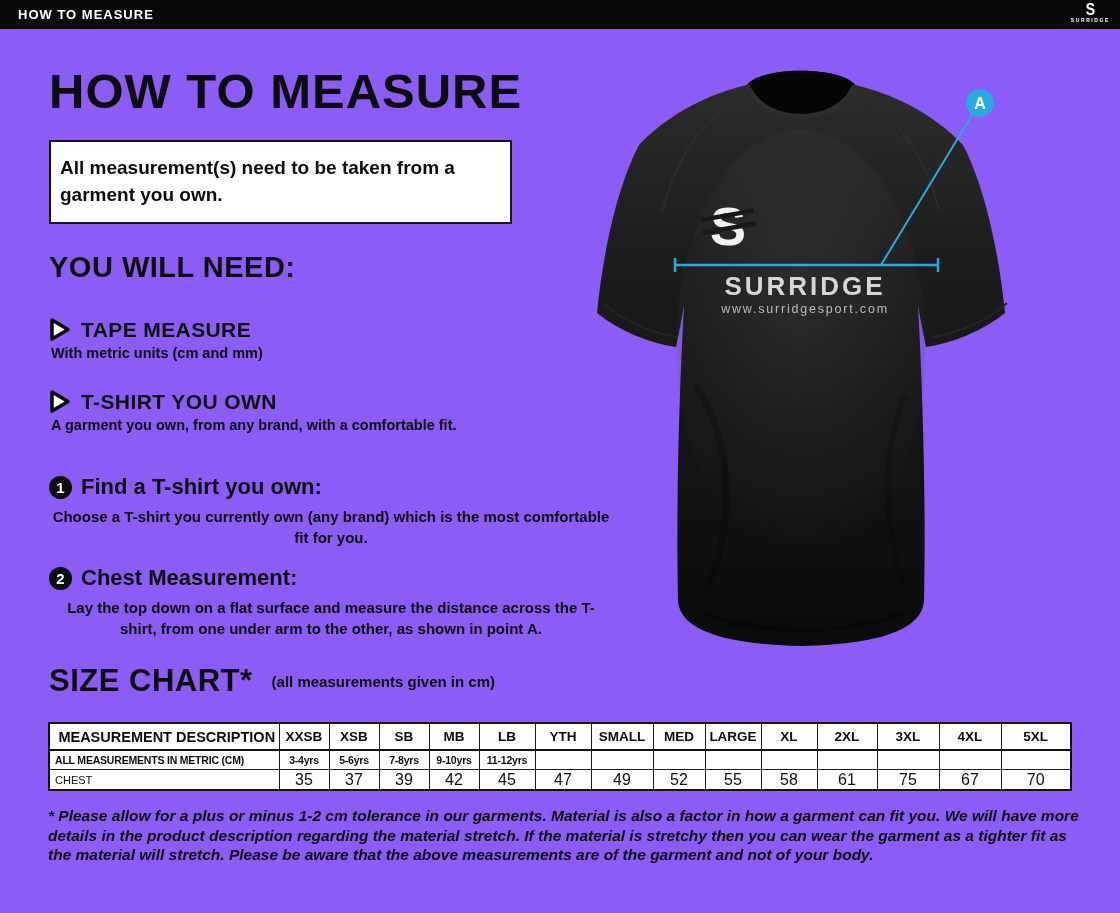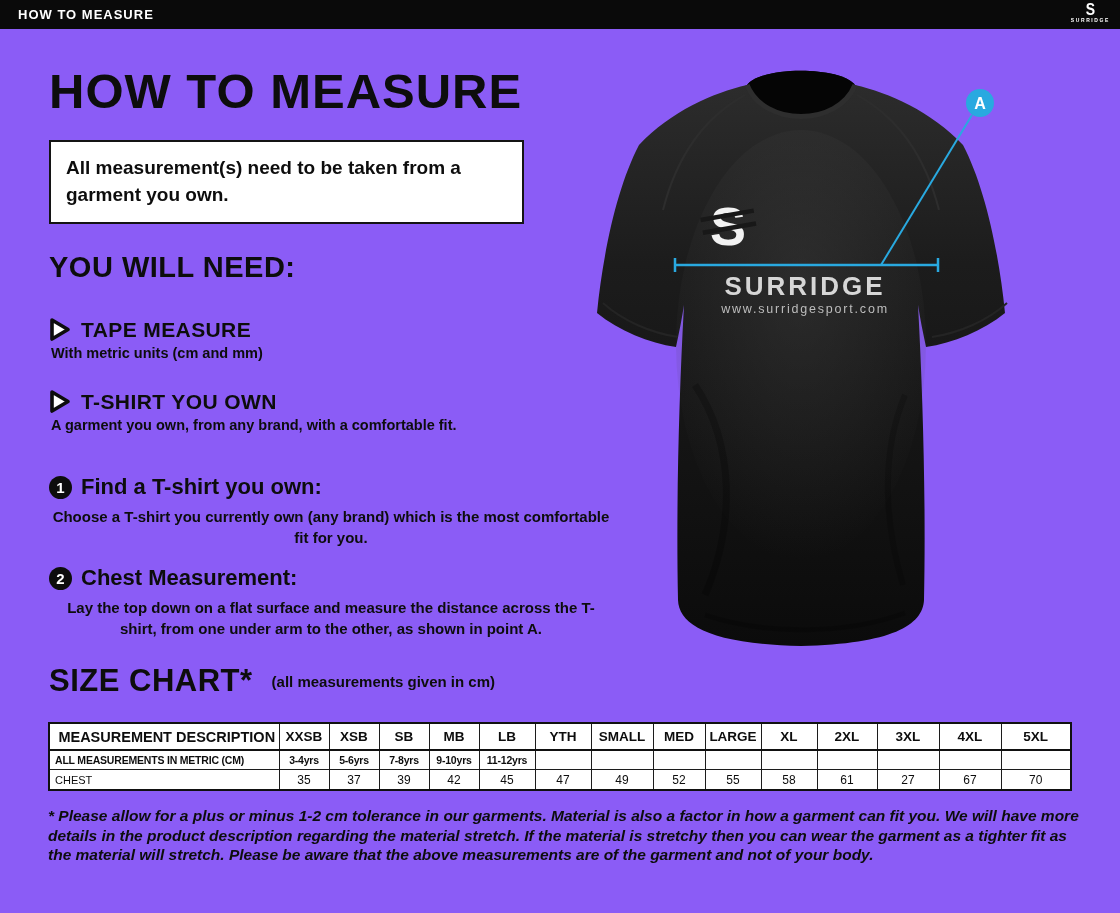--- a/index.html
+++ b/index.html
@@ -10,21 +10,21 @@
 
   
   .topbar { position:absolute; top:0; left:0; width:1120px; height:29px; background:#0a0a0a; display:flex; align-items:center; }
   .topbar-title { color:#fff; font-weight:bold; font-size:13px; letter-spacing:1px; margin-left:18px; }
   .topbar-logo { position:absolute; right:10px; top:2px; display:flex; flex-direction:column; align-items:center; line-height:1; }
   .logo-s { color:#fff; font-weight:bold; font-size:14px; transform:scaleY(1.15); }
   .logo-text { color:#fff; font-size:5px; font-weight:bold; letter-spacing:1.6px; margin-top:2px; }
 
   
   .page-title { position:absolute; left:49px; top:63px; margin:0; font-size:49px; font-weight:bold; letter-spacing:1px; color:#0d0d0d; }
-  .notice-box { position:absolute; left:49px; top:140px; width:441px; border:2px solid #141414; padding:13px 15px; background:#fff; }
+  .notice-box { position:absolute; left:49px; top:140px; width:441px; border:2px solid #141414; padding:13px 9px; background:#fff; }
   .notice-box p { margin:0; font-size:19px; font-weight:bold; line-height:1.42; color:#0d0d0d; }
   .ywn-heading { position:absolute; left:49px; top:251px; margin:0; font-size:29px; font-weight:bold; letter-spacing:0.5px; color:#0d0d0d; }
 
   .need-item { position:absolute; left:49px; }
   .need-item.n0 { top:317px; }
   .need-item.n1 { top:389px; }
   .need-head { display:flex; align-items:center; gap:10px; }
   .tri-icon svg { display:block; }
   .need-label { font-size:21px; font-weight:bold; letter-spacing:0.4px; color:#0d0d0d; }
   .need-desc { margin:3px 0 0 2px; font-size:14.5px; font-weight:bold; color:#0d0d0d; }
@@ -41,21 +41,21 @@
   .sc-title { font-size:31px; font-weight:bold; letter-spacing:0.5px; color:#0d0d0d; }
   .sc-sub { font-size:15px; font-weight:bold; color:#0d0d0d; }
 
   
   .size-table { position:absolute; left:48px; top:722px; width:1022px; border-collapse:collapse; table-layout:fixed; border:2px solid #111; background:#fff; }
   .size-table th, .size-table td { border:1px solid #1c1c1c; text-align:center; padding:0; white-space:nowrap; overflow:hidden; color:#0d0d0d; }
   .size-table thead th { font-size:13.5px; font-weight:bold; height:25px; border-bottom:2px solid #111; }
   .size-table thead th.desc-col { font-size:14.5px;text-align:center; }
   .size-table .desc-col { text-align:left; padding-left:5px; }
   .size-table tr.metric-row td { font-size:10.5px; font-weight:bold; height:18px; letter-spacing:-0.2px; }
-  .size-table tr.chest-row td { font-size:12px; font-weight:normal; height:19px; }
+  .size-table tr.chest-row td { font-size:16px; font-weight:normal; height:19px; }
   .size-table tr.chest-row td.desc-col { font-size:11px; }
 
   .footnote { position:absolute; left:48px; top:806px; width:1040px; margin:0; font-size:15.5px; font-weight:bold; font-style:italic; line-height:1.27; color:#0d0d0d; }
 
   
   .illustration { position:absolute; left:585px; top:55px; width:440px; height:600px; }
   .illustration svg { display:block; }
 </style>
 </head>
 <body>
@@ -184,21 +184,21 @@
         <td>37</td>
         <td>39</td>
         <td>42</td>
         <td>45</td>
         <td>47</td>
         <td>49</td>
         <td>52</td>
         <td>55</td>
         <td>58</td>
         <td>61</td>
-        <td>27</td>
+        <td>75</td>
         <td>67</td>
         <td>70</td>
       </tr>
     </tbody>
   </table>
 
   <p class="footnote">* Please allow for a plus or minus 1-2 cm tolerance in our garments. Material is also a factor in how a garment can fit you. We will have more details in the product description regarding the material stretch.  If the material is stretchy then you can wear the garment as a tighter fit as the material will stretch.  Please be aware that the above measurements are of the garment and not of your body.</p>
 
   <div class="illustration">
     <svg width="440" height="600" viewBox="0 0 440 600">

